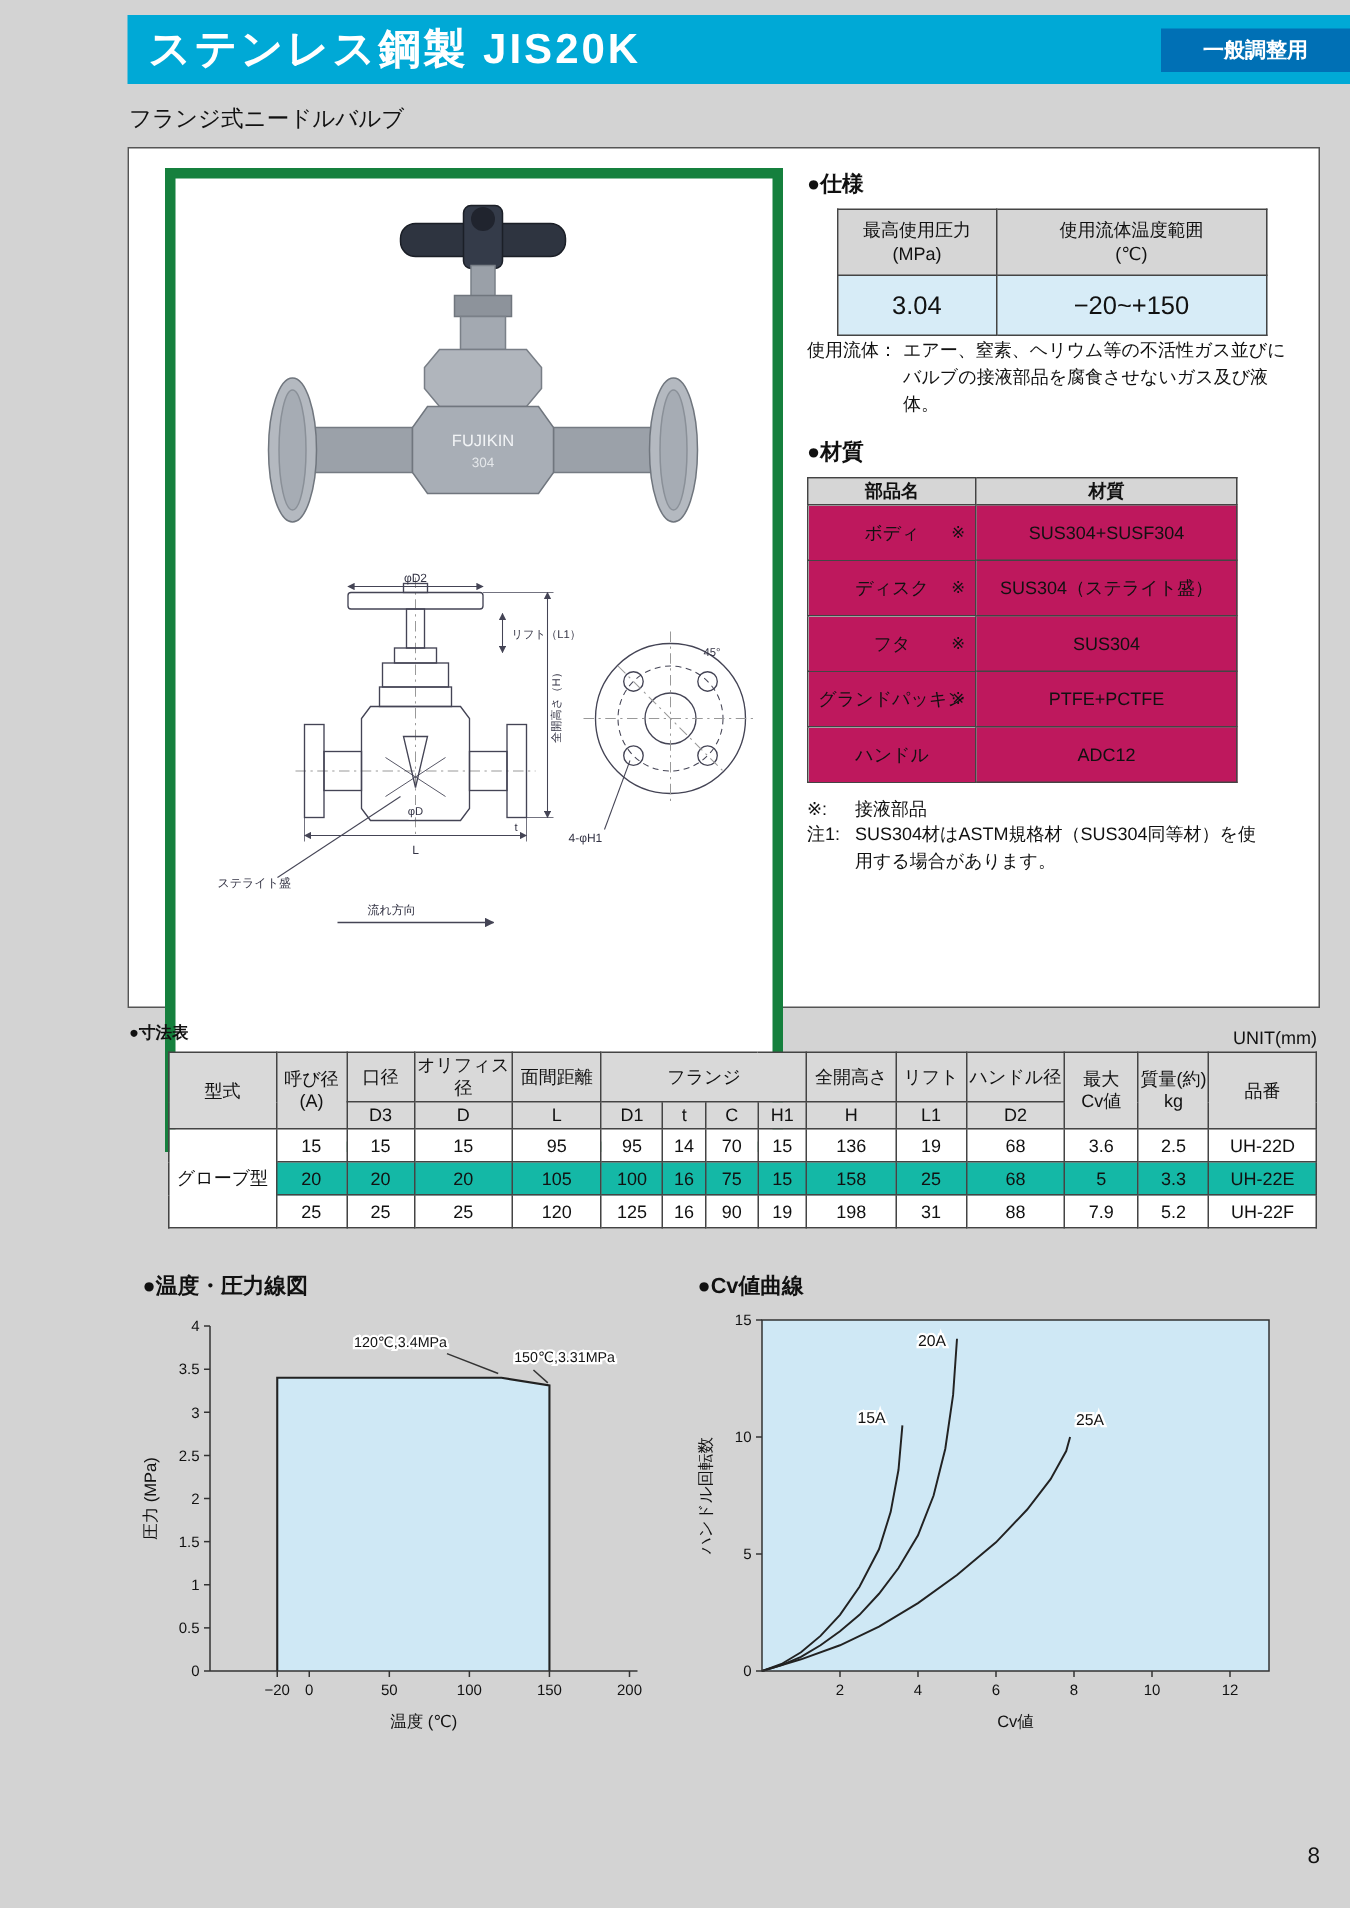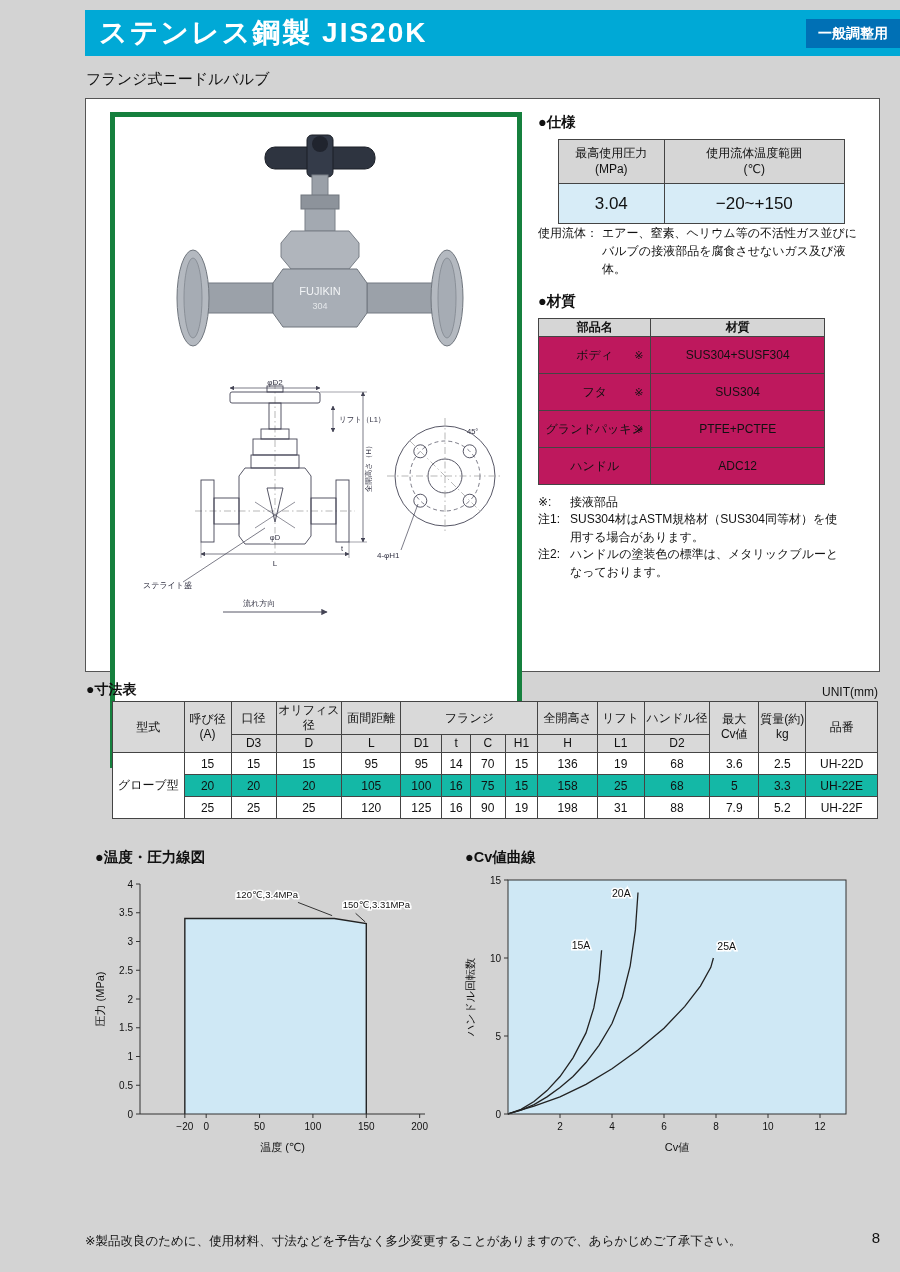--- a/index.html
+++ b/index.html
@@ -4,25 +4,25 @@
 <style>
   * { margin:0; padding:0; box-sizing:border-box; }
   body { background:#b9b9b9; }
   .page {
     position:relative; width:900px; height:1272px; background:#d3d3d3;
     font-family:"Liberation Sans","DejaVu Sans",sans-serif; color:#111; overflow:hidden;
   }
   
   .header-bar { position:absolute; left:85px; top:10px; right:0; height:46px; background:#00a9d6; }
   .header-title { position:absolute; left:14px; top:4px; font-size:28px; font-weight:bold; color:#fff; letter-spacing:2px; white-space:nowrap; }
-  .header-badge { position:absolute; right:0; top:9px; height:29px; line-height:29px; padding:0 12px; background:#0070b5; color:#fff; font-size:14px; font-weight:bold; }
+  .header-badge { position:absolute; right:0; top:9px; height:29px; line-height:29px; padding:0 28px; background:#0070b5; color:#fff; font-size:14px; font-weight:bold; }
   .subtitle { position:absolute; left:86px; top:70px; font-size:15px; }
   
   .main-box { position:absolute; left:85px; top:98px; width:795px; height:574px; background:#fff; border:1px solid #555; }
-  .image-box { position:absolute; left:24px; top:13px; width:412px; height:656px; border:5px solid #15803d; background:#fff; }
+  .image-box { position:absolute; left:24px; top:13px; width:412px; height:656px; border:7px solid #15803d; background:#fff; }
   .right-col { position:absolute; left:452px; top:14px; width:335px; }
   .sec-heading { font-size:14.5px; font-weight:bold; }
   table { border-collapse:collapse; }
   .spec-table { margin-top:7px; width:287px; font-size:12px; text-align:center;margin-left:20px; }
   .spec-table th { background:#d6d6d6; font-weight:normal; border:1px solid #444; height:44px; white-space:pre-line; line-height:1.3; }
   .spec-table td { background:#d7ecf7; border:1px solid #444; height:40px; font-size:17px; }
   .col-pressure { width:106px; } .col-temp { width:181px; }
   .fluid-note { display:flex; margin-top:0; font-size:12px; line-height:1.5; }
   .fluid-label { flex:0 0 64px; }
   .fluid-text { width:266px; word-break:break-all; }
@@ -31,21 +31,21 @@
   .mat-table th { background:#d6d6d6; font-weight:bold; border:1px solid #444; height:16px; }
   .mat-table td { background:#be185d; border:1px solid #444; height:37px; }
   .col-part { width:113px; } .col-material { width:174px; }
   .part-cell { position:relative; }
   .part-mark { position:absolute; right:7px; top:50%; transform:translateY(-50%); font-size:11px; }
   .mat-notes { margin-top:9px; font-size:12px; line-height:1.45; }
   .note-row { display:flex; }
   .note-label { flex:0 0 32px; }
   .note-text { width:272px; word-break:break-all; }
   
-  .dims-heading { position:absolute; left:86px; top:681px; font-size:14px; font-weight:bold; }
+  .dims-heading { position:absolute; left:86px; top:681px; font-size:11px; font-weight:bold; }
   .dims-unit { position:absolute; left:778px; top:685px; width:100px; text-align:right; font-size:12px; }
   .dims-table { position:absolute; left:112px; top:701px; width:766px; font-size:12px; text-align:center; table-layout:fixed; }
   .dims-table th { background:#d9d9d9; font-weight:normal; border:1px solid #444; padding:1px 0; line-height:1.25; white-space:pre-line; }
   .dims-table td { background:#fff; border:1px solid #444; height:22px; }
   .dims-table tr.hl td { background:#14b8a6; }
   .dims-table thead tr.r1 th { height:24px; }
   
   .chart-heading-1 { position:absolute; left:95px; top:848px; font-size:14.5px; font-weight:bold; }
   .chart-heading-2 { position:absolute; left:465px; top:848px; font-size:14.5px; font-weight:bold; }
   .chart-1 { position:absolute; left:92px; top:866px; }
@@ -189,20 +189,27 @@
         </tr>
         <tr>
           <td class="part-cell">
             <span>ボディ</span>
             <span class="part-mark">※</span>
           </td>
           <td>SUS304+SUSF304</td>
         </tr>
         <tr>
           <td class="part-cell">
+            <span>ディスク</span>
+            <span class="part-mark">※</span>
+          </td>
+          <td>SUS304（ステライト盛）</td>
+        </tr>
+        <tr>
+          <td class="part-cell">
             <span>フタ</span>
             <span class="part-mark">※</span>
           </td>
           <td>SUS304</td>
         </tr>
         <tr>
           <td class="part-cell">
             <span>グランドパッキン</span>
             <span class="part-mark">※</span>
           </td>
@@ -219,24 +226,20 @@
         </table>
 
       <div class="mat-notes">
         <div class="note-row">
           <span class="note-label">※:</span>
           <span class="note-text">接液部品</span>
         </div>
         <div class="note-row">
           <span class="note-label">注1:</span>
           <span class="note-text">SUS304材はASTM規格材（SUS304同等材）を使用する場合があります。</span>
-        </div>
-        <div class="note-row">
-          <span class="note-label">注2:</span>
-          <span class="note-text">ハンドルの塗装色の標準は、メタリックブルーとなっております。</span>
         </div>
       </div>
     </div>
   </div>
 
   <div class="dims-heading">●寸法表</div>
   <div class="dims-unit">UNIT(mm)</div>
 
   <table class="dims-table">
     <colgroup>
@@ -410,16 +413,15 @@
       <text x="39" y="95.5" text-anchor="end" font-size="10" fill="#111">10</text>
       <line x1="42" y1="14" x2="46" y2="14" stroke="#333" stroke-width="1"></line>
       <text x="39" y="17.5" text-anchor="end" font-size="10" fill="#111">15</text>
       <text x="215" y="285" text-anchor="middle" font-size="11" fill="#111">Cv値</text>
       <text x="0" y="0" text-anchor="middle" font-size="11" fill="#111" transform="translate(12,131) rotate(-90)">ハンドル回転数</text>
       <text x="109.70000000000002" y="82.63999999999999" text-anchor="start" font-size="10.5" fill="#111" class="halo">15A</text>
       <text x="150" y="31.159999999999997" text-anchor="start" font-size="10.5" fill="#111" class="halo">20A</text>
       <text x="255.3" y="84.20000000000002" text-anchor="start" font-size="10.5" fill="#111" class="halo">25A</text>
     </svg>
 
-  <div class="footer-note">※製品改良のために、使用材料、寸法などを予告なく多少変更することがありますので、あらかじめご了承下さい。</div>
   <div class="page-number">8</div>
 
 </div>
 
 </body></html>

